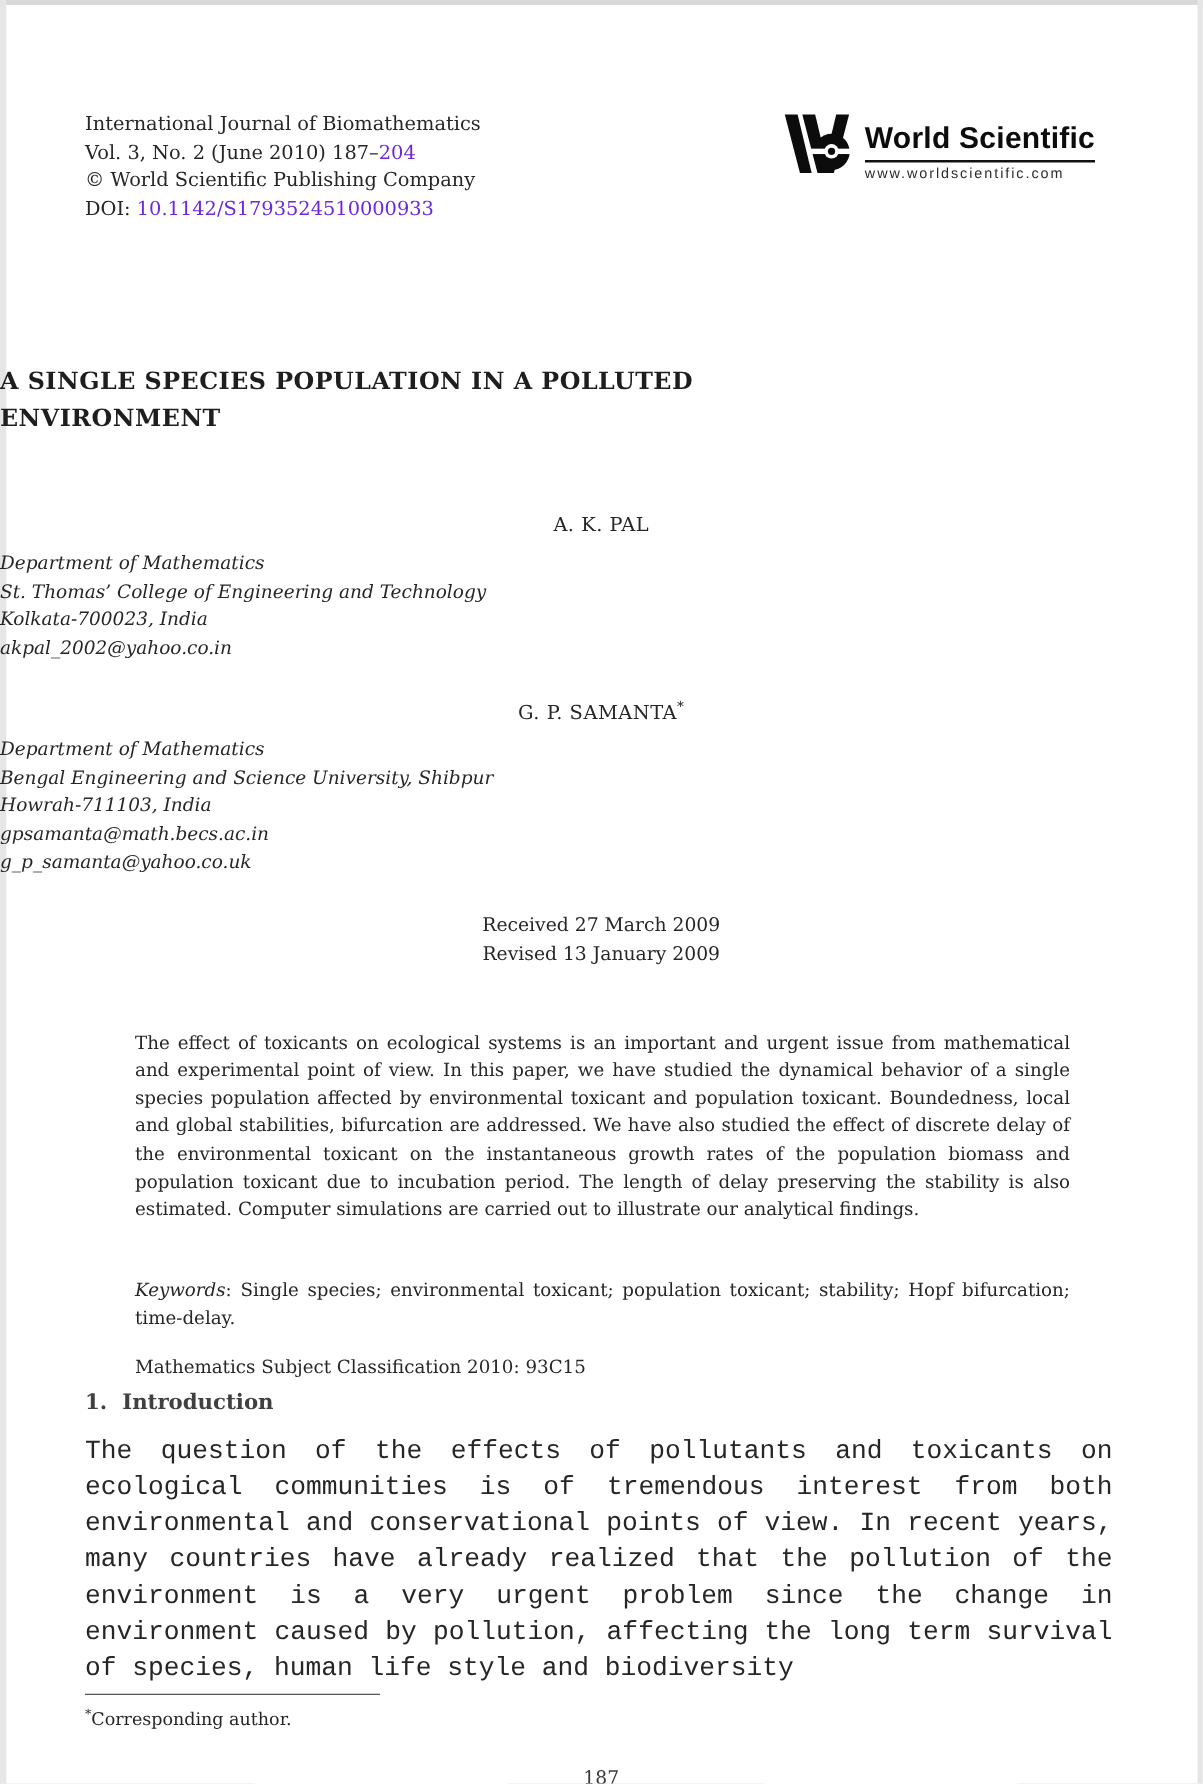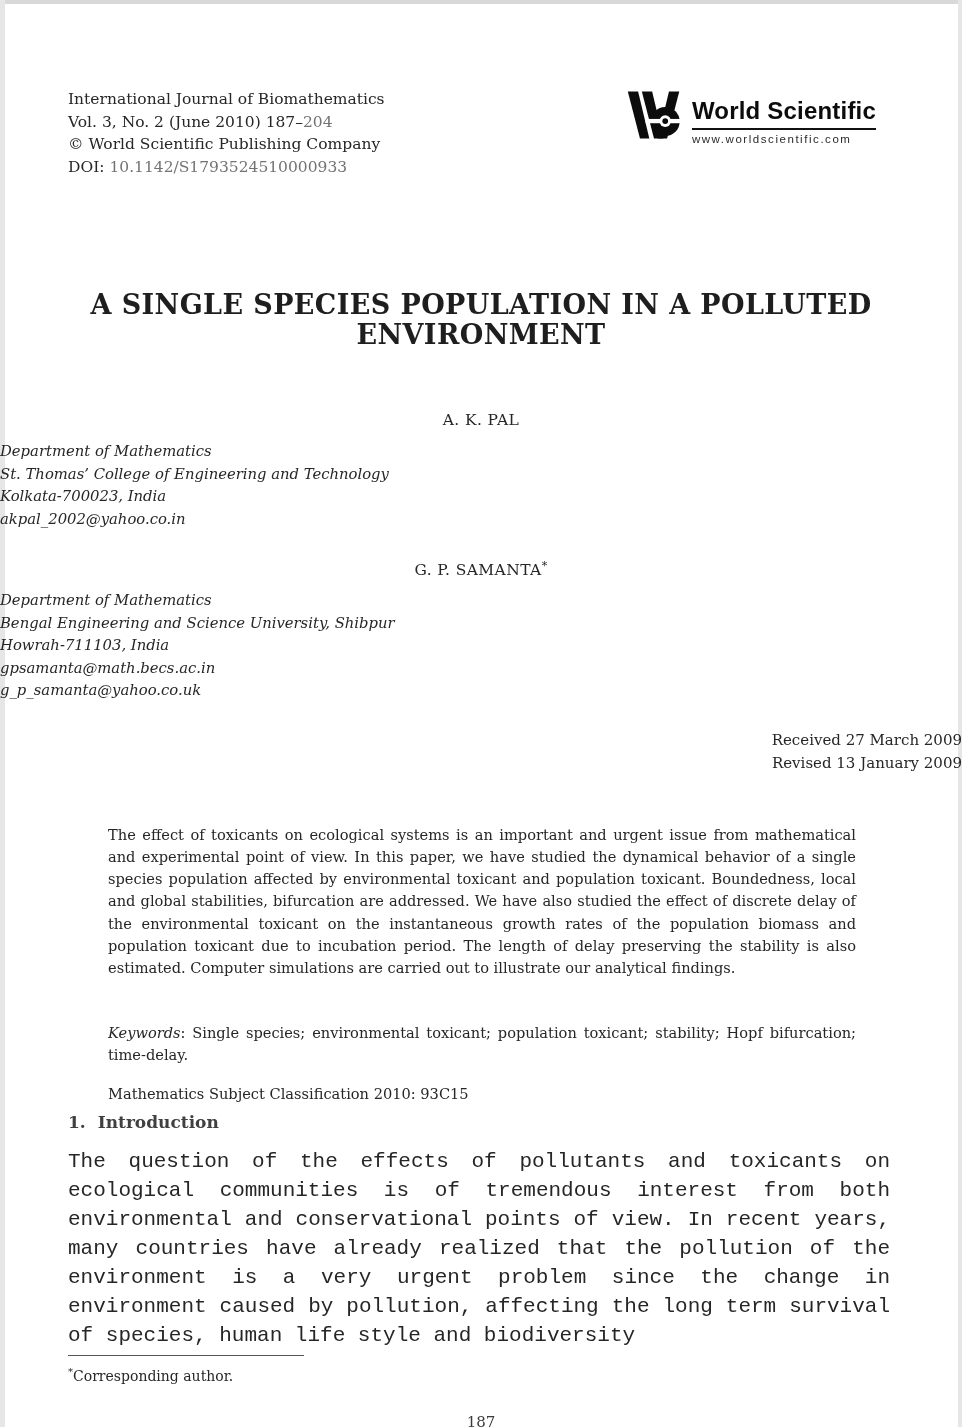--- a/index.html
+++ b/index.html
@@ -22,21 +22,21 @@
   .edge-left  { position:absolute; top:0; left:0; bottom:0; width:5px; background:#e6e6e6; }
   .edge-right { position:absolute; top:0; right:0; bottom:0; width:4px; background:#e6e6e6; }
 
   .journal-header {
     position: absolute;
     left: 68px; top: 88px;
     font-size: 15.5px;
     line-height: 22.5px;
     white-space: nowrap;
   }
-  .link { color: #737373; text-decoration: none; cursor: pointer; }
+  .link { color: #6d28d9; text-decoration: none; cursor: pointer; }
 
   .logo {
     position: absolute;
     top: 88px; right: 86px;
     display: flex;
     align-items: flex-start;
   }
   .logo-mark { width: 58px; height: 54px; margin-right: 9px; }
   .logo-text {
     font-family: "Liberation Sans", "DejaVu Sans", sans-serif;
@@ -55,22 +55,22 @@
     color: #2a2a2a;
     letter-spacing: 1.55px;
     padding-top: 3px;
     white-space: nowrap;
   }
 
   .title {
     position: absolute;
     top: 290px; left: 0; right: 0;
     margin: 0;
-    text-align: center;
-    font-size: 27px;
+    text-align: left;
+    font-size: 19px;
     font-weight: bold;
     line-height: 30px;
     letter-spacing: 0.4px;
     color: #1e1e1e;
   }
 
   .author-name {
     position: absolute;
     left: 0; right: 0;
     text-align: center;
@@ -87,21 +87,21 @@
     line-height: 22.5px;
   }
   .name1  { top: 409px; }
   .affil1 { top: 440px; }
   .name2  { top: 559px; }
   .affil2 { top: 589px; }
 
   .history {
     position: absolute;
     top: 729px; left: 0; right: 0;
-    text-align: right;
+    text-align: center;
     font-size: 15px;
     line-height: 23px;
   }
 
   .abstract {
     position: absolute;
     top: 809px; left: 108px; width: 748px;
     font-size: 14.6px;
     line-height: 22.3px;
     text-align: justify;

